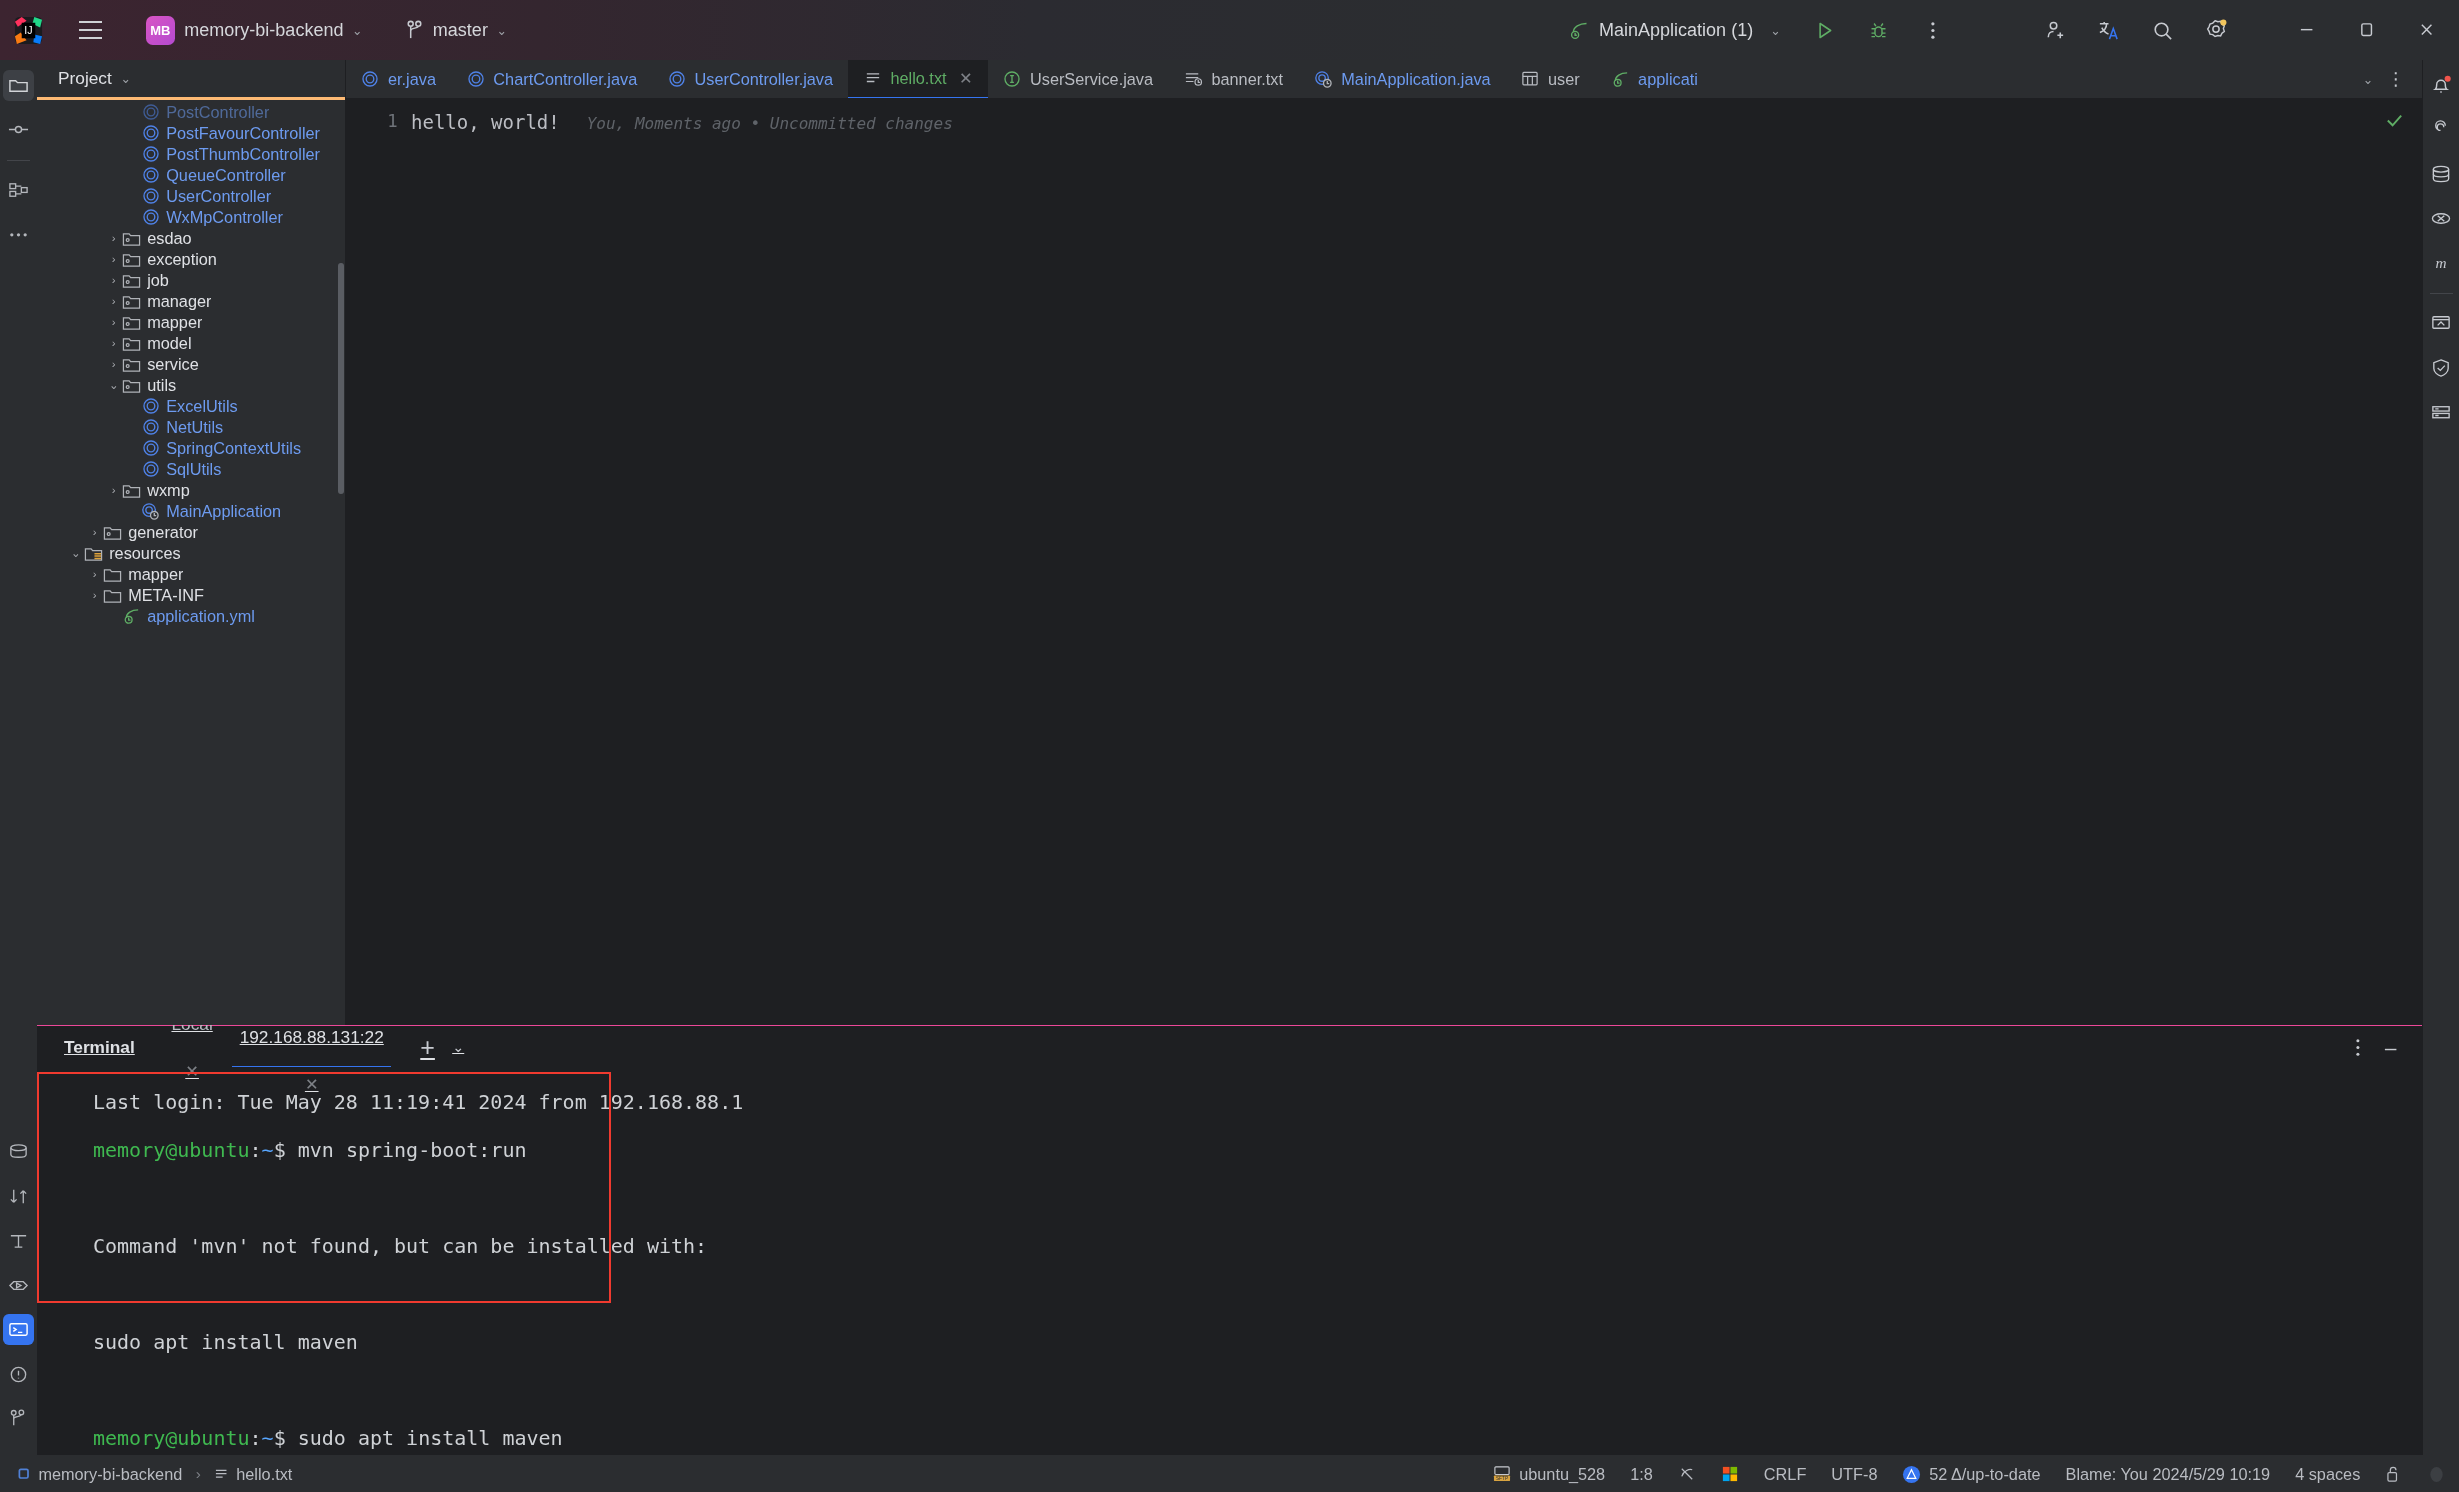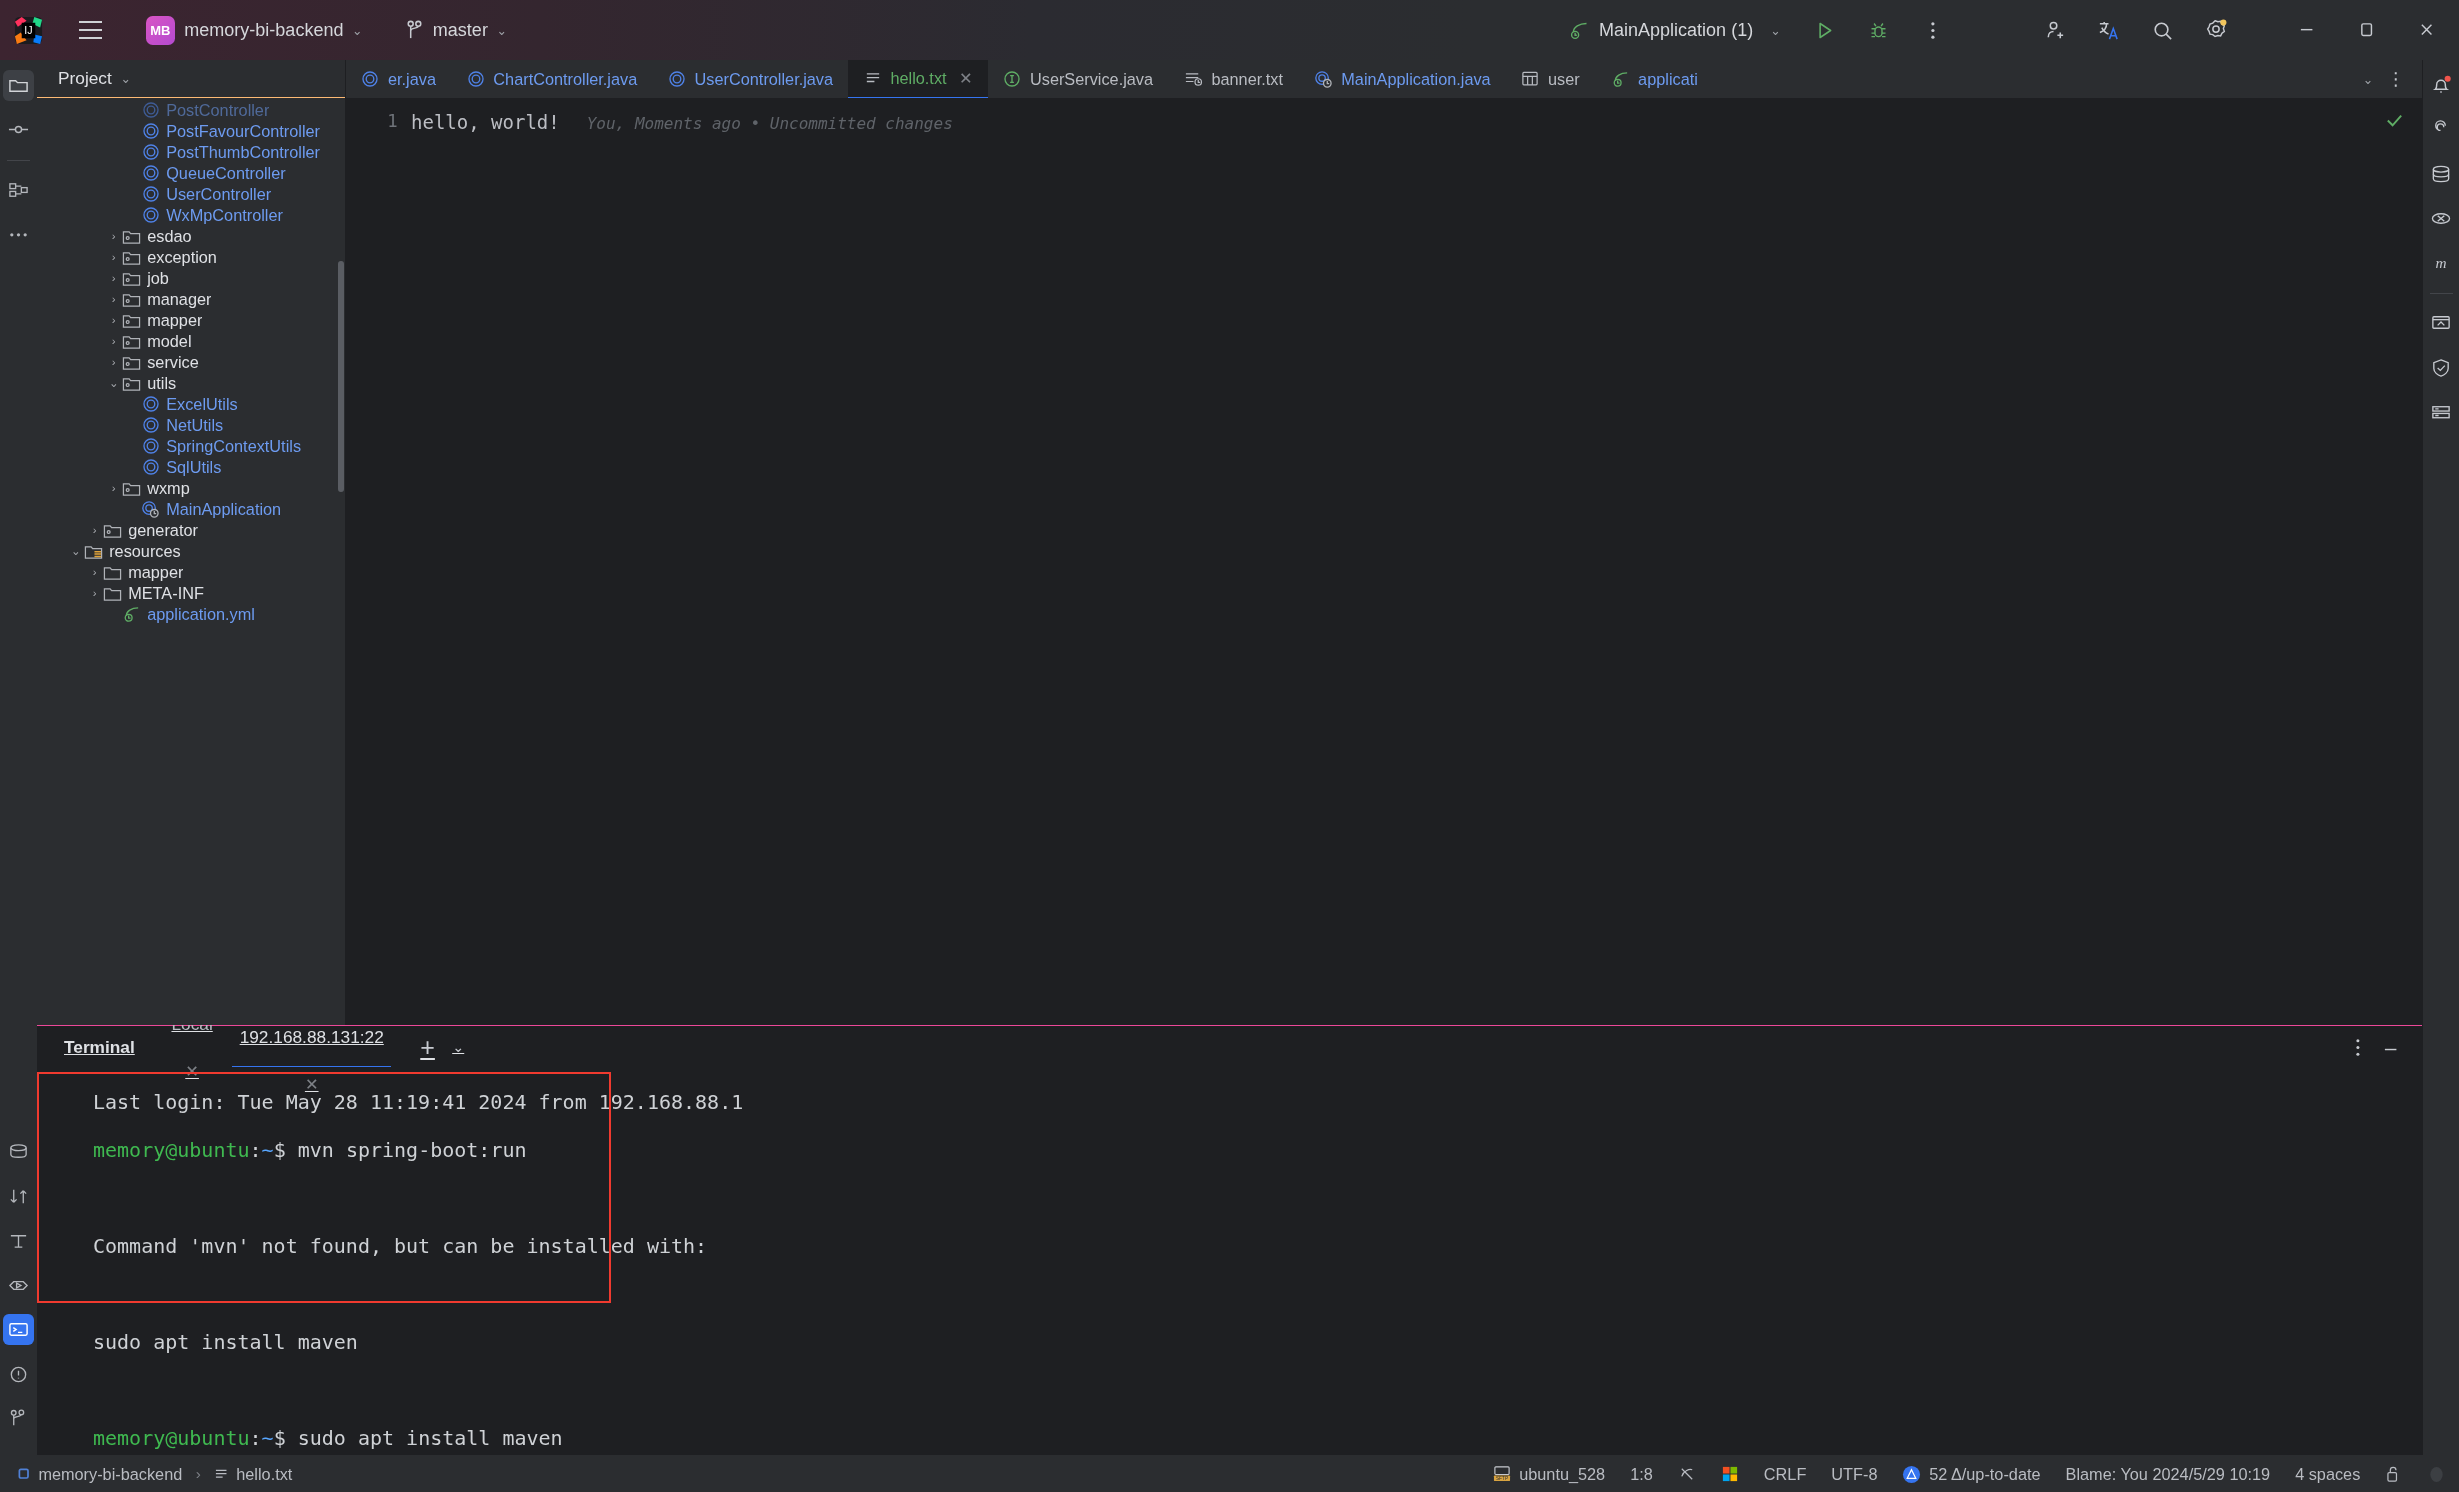--- a/index.html
+++ b/index.html
@@ -49,21 +49,21 @@
   .rail-sep { width: 23px; height: 1px; background: #43454a; margin: 1.9px 0 13.4px 0; }
   .rail-bottom { margin-top: auto; display:flex; flex-direction:column; align-items:center; padding-bottom: 7.7px;}
 
   .center { flex: 1 1 auto; display: flex; flex-direction: column; min-width: 0; }
   .upper { flex: 0 0 auto; display: flex; height: 965px; min-height: 0; }
 
   
   .project-panel { width: 309px; min-width: 309px; background: #2b2d30; display: flex; flex-direction: column; position: relative; }
   .pp-header { height: 37px; display: flex; align-items: center; padding-left: 21px; }
   .pp-title { font-size: 17.3px; color: #dfe1e5; }
-  .pp-tree { flex:1 1 auto; position: relative; overflow: hidden; border-top: 1px solid #fdba74;}
+  .pp-tree { flex:1 1 auto; position: relative; overflow: hidden; border-top: 3px solid #fdba74;}
   .trow { height: 21px; display: flex; align-items: center; font-size: 16.3px; white-space: nowrap; cursor: pointer; padding-right: 5.8px;}
   .trow .arrow { width: 15.4px; text-align: center; color: #a5a8ad; font-size: 11.5px; flex: none;}
   .trow .tico { width: 21px; display:flex; align-items:center; justify-content:center; flex:none; margin-right: 4.8px;}
   .trow .tlabel { overflow: hidden; text-overflow: clip; }
   .c-blue { color: #6d9bf0; }
   .c-txt { color: #dfe1e5; }
   .tree-scrollbar { position: absolute; right: 1.9px; width: 5.8px; background: #5a5d63; border-radius: 2.9px; }
   .pp-divider { position:absolute; right:0; top:0; bottom:0; width:1px; background:#1e1f22; }
 
   

